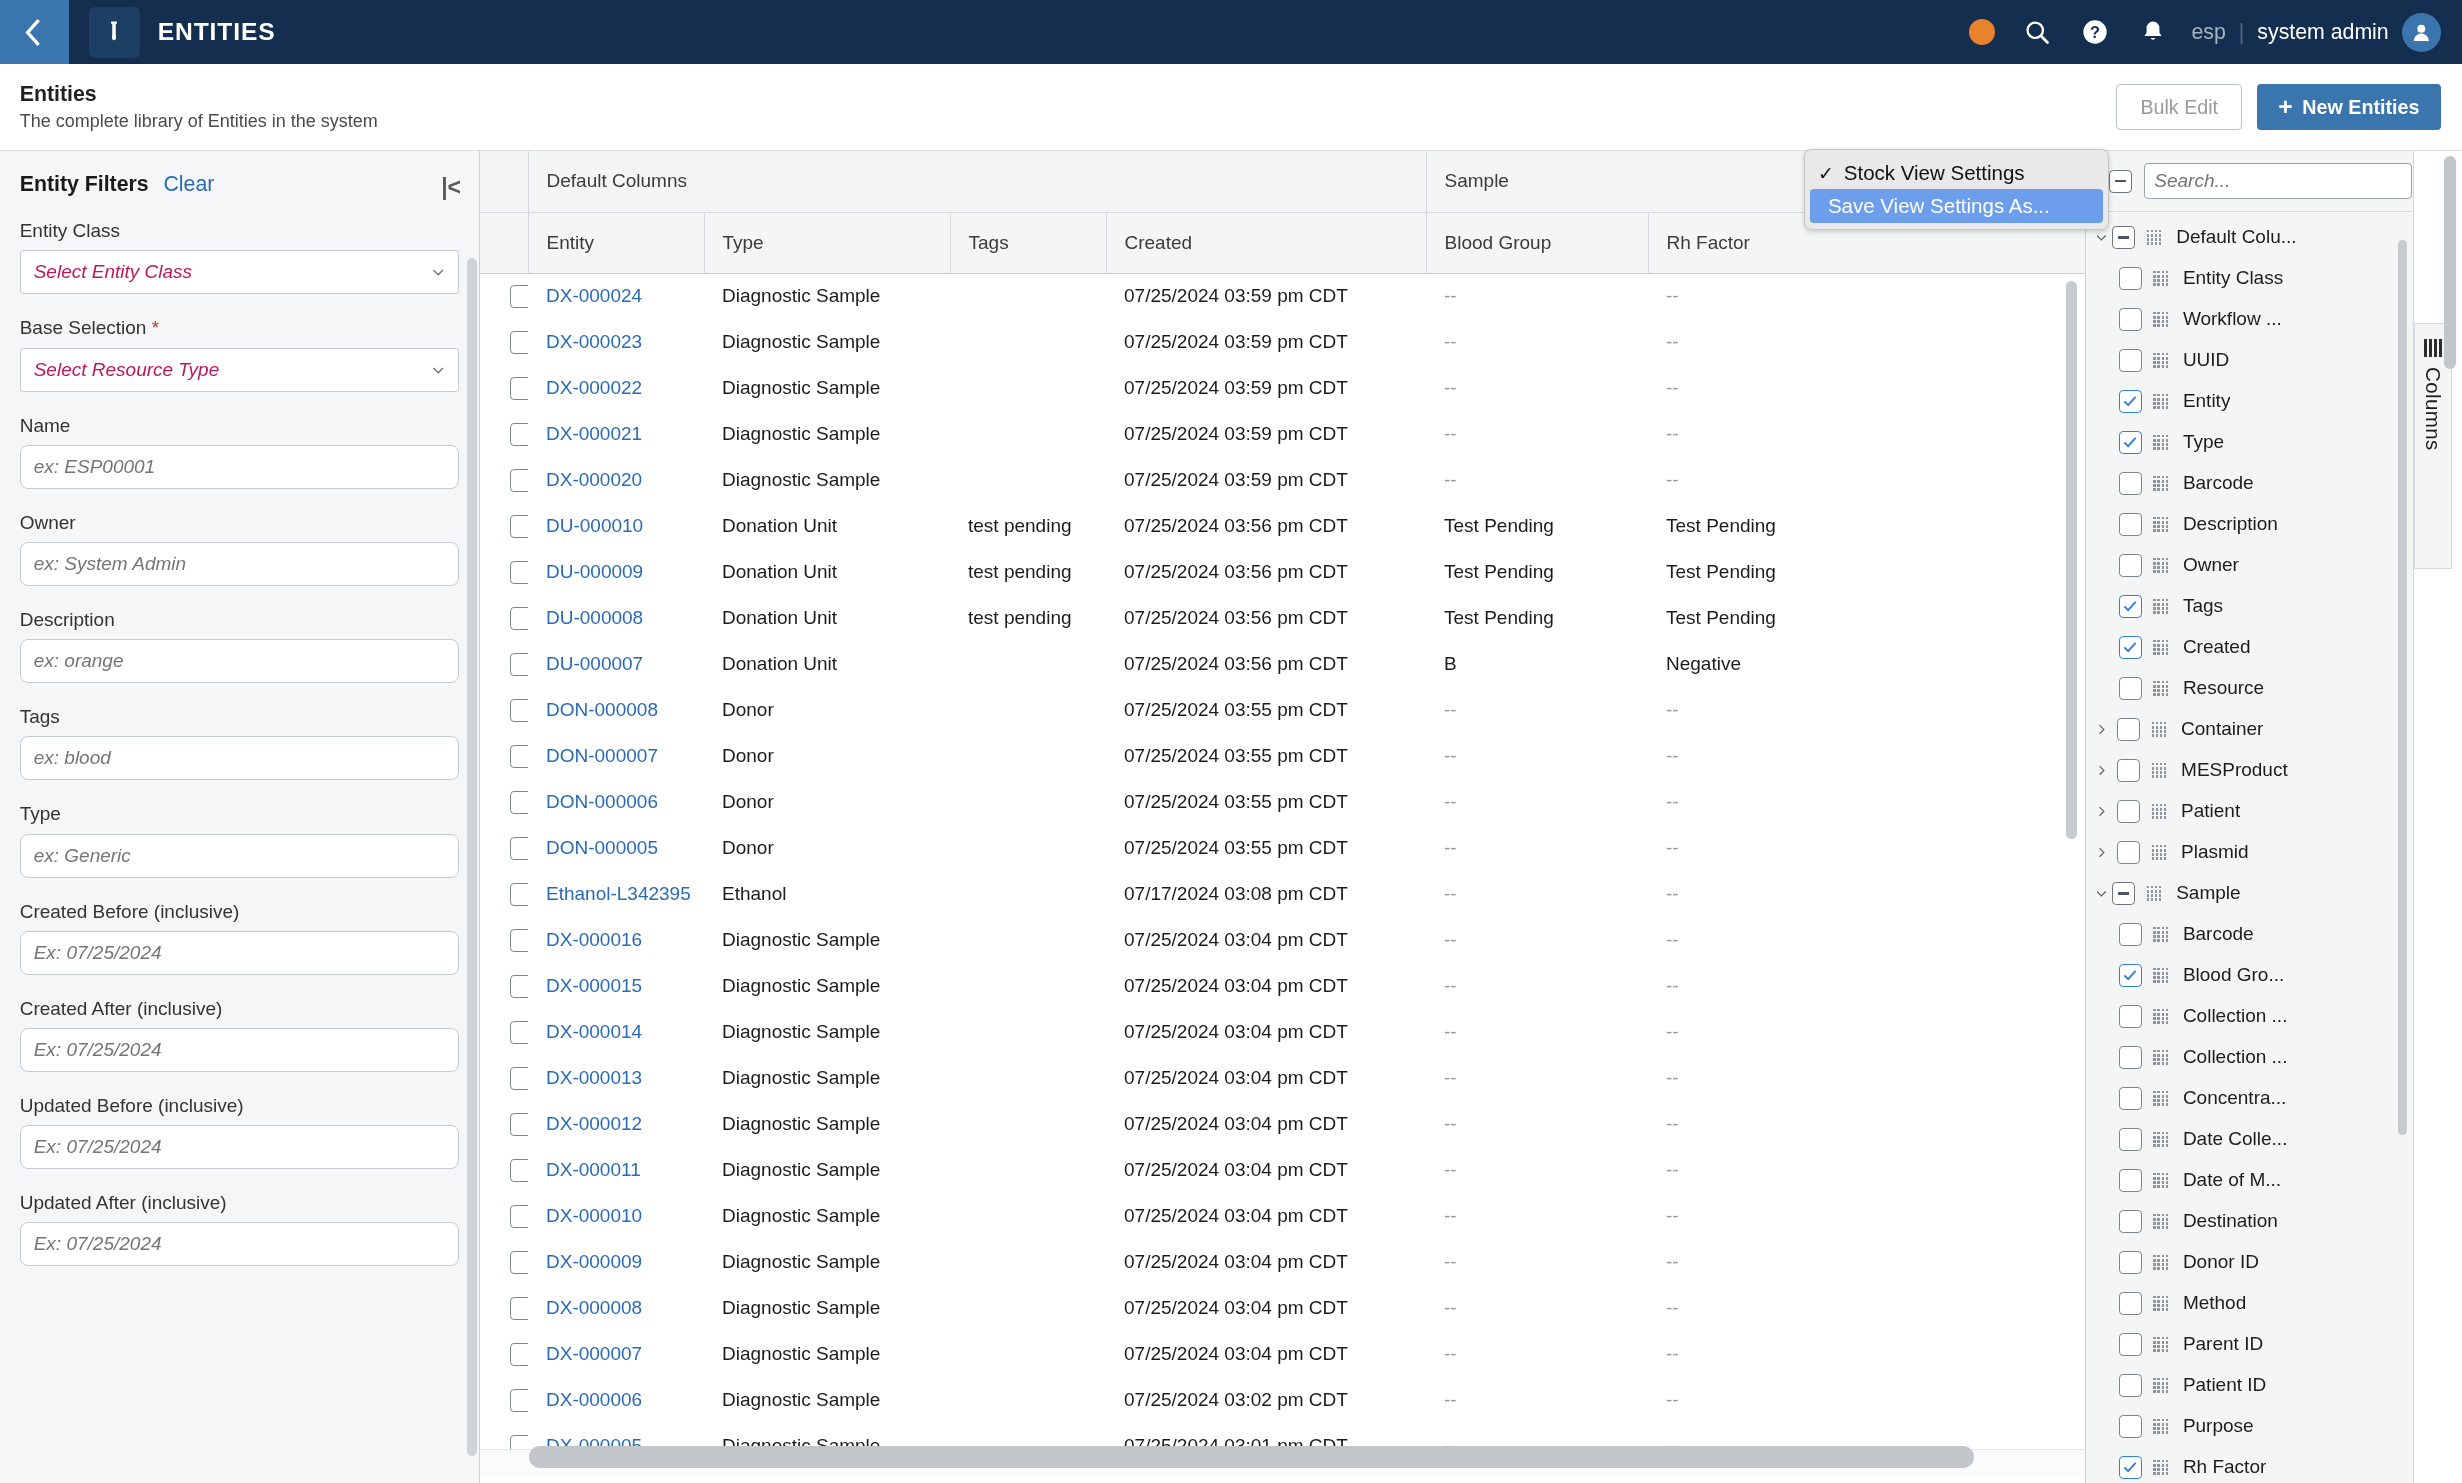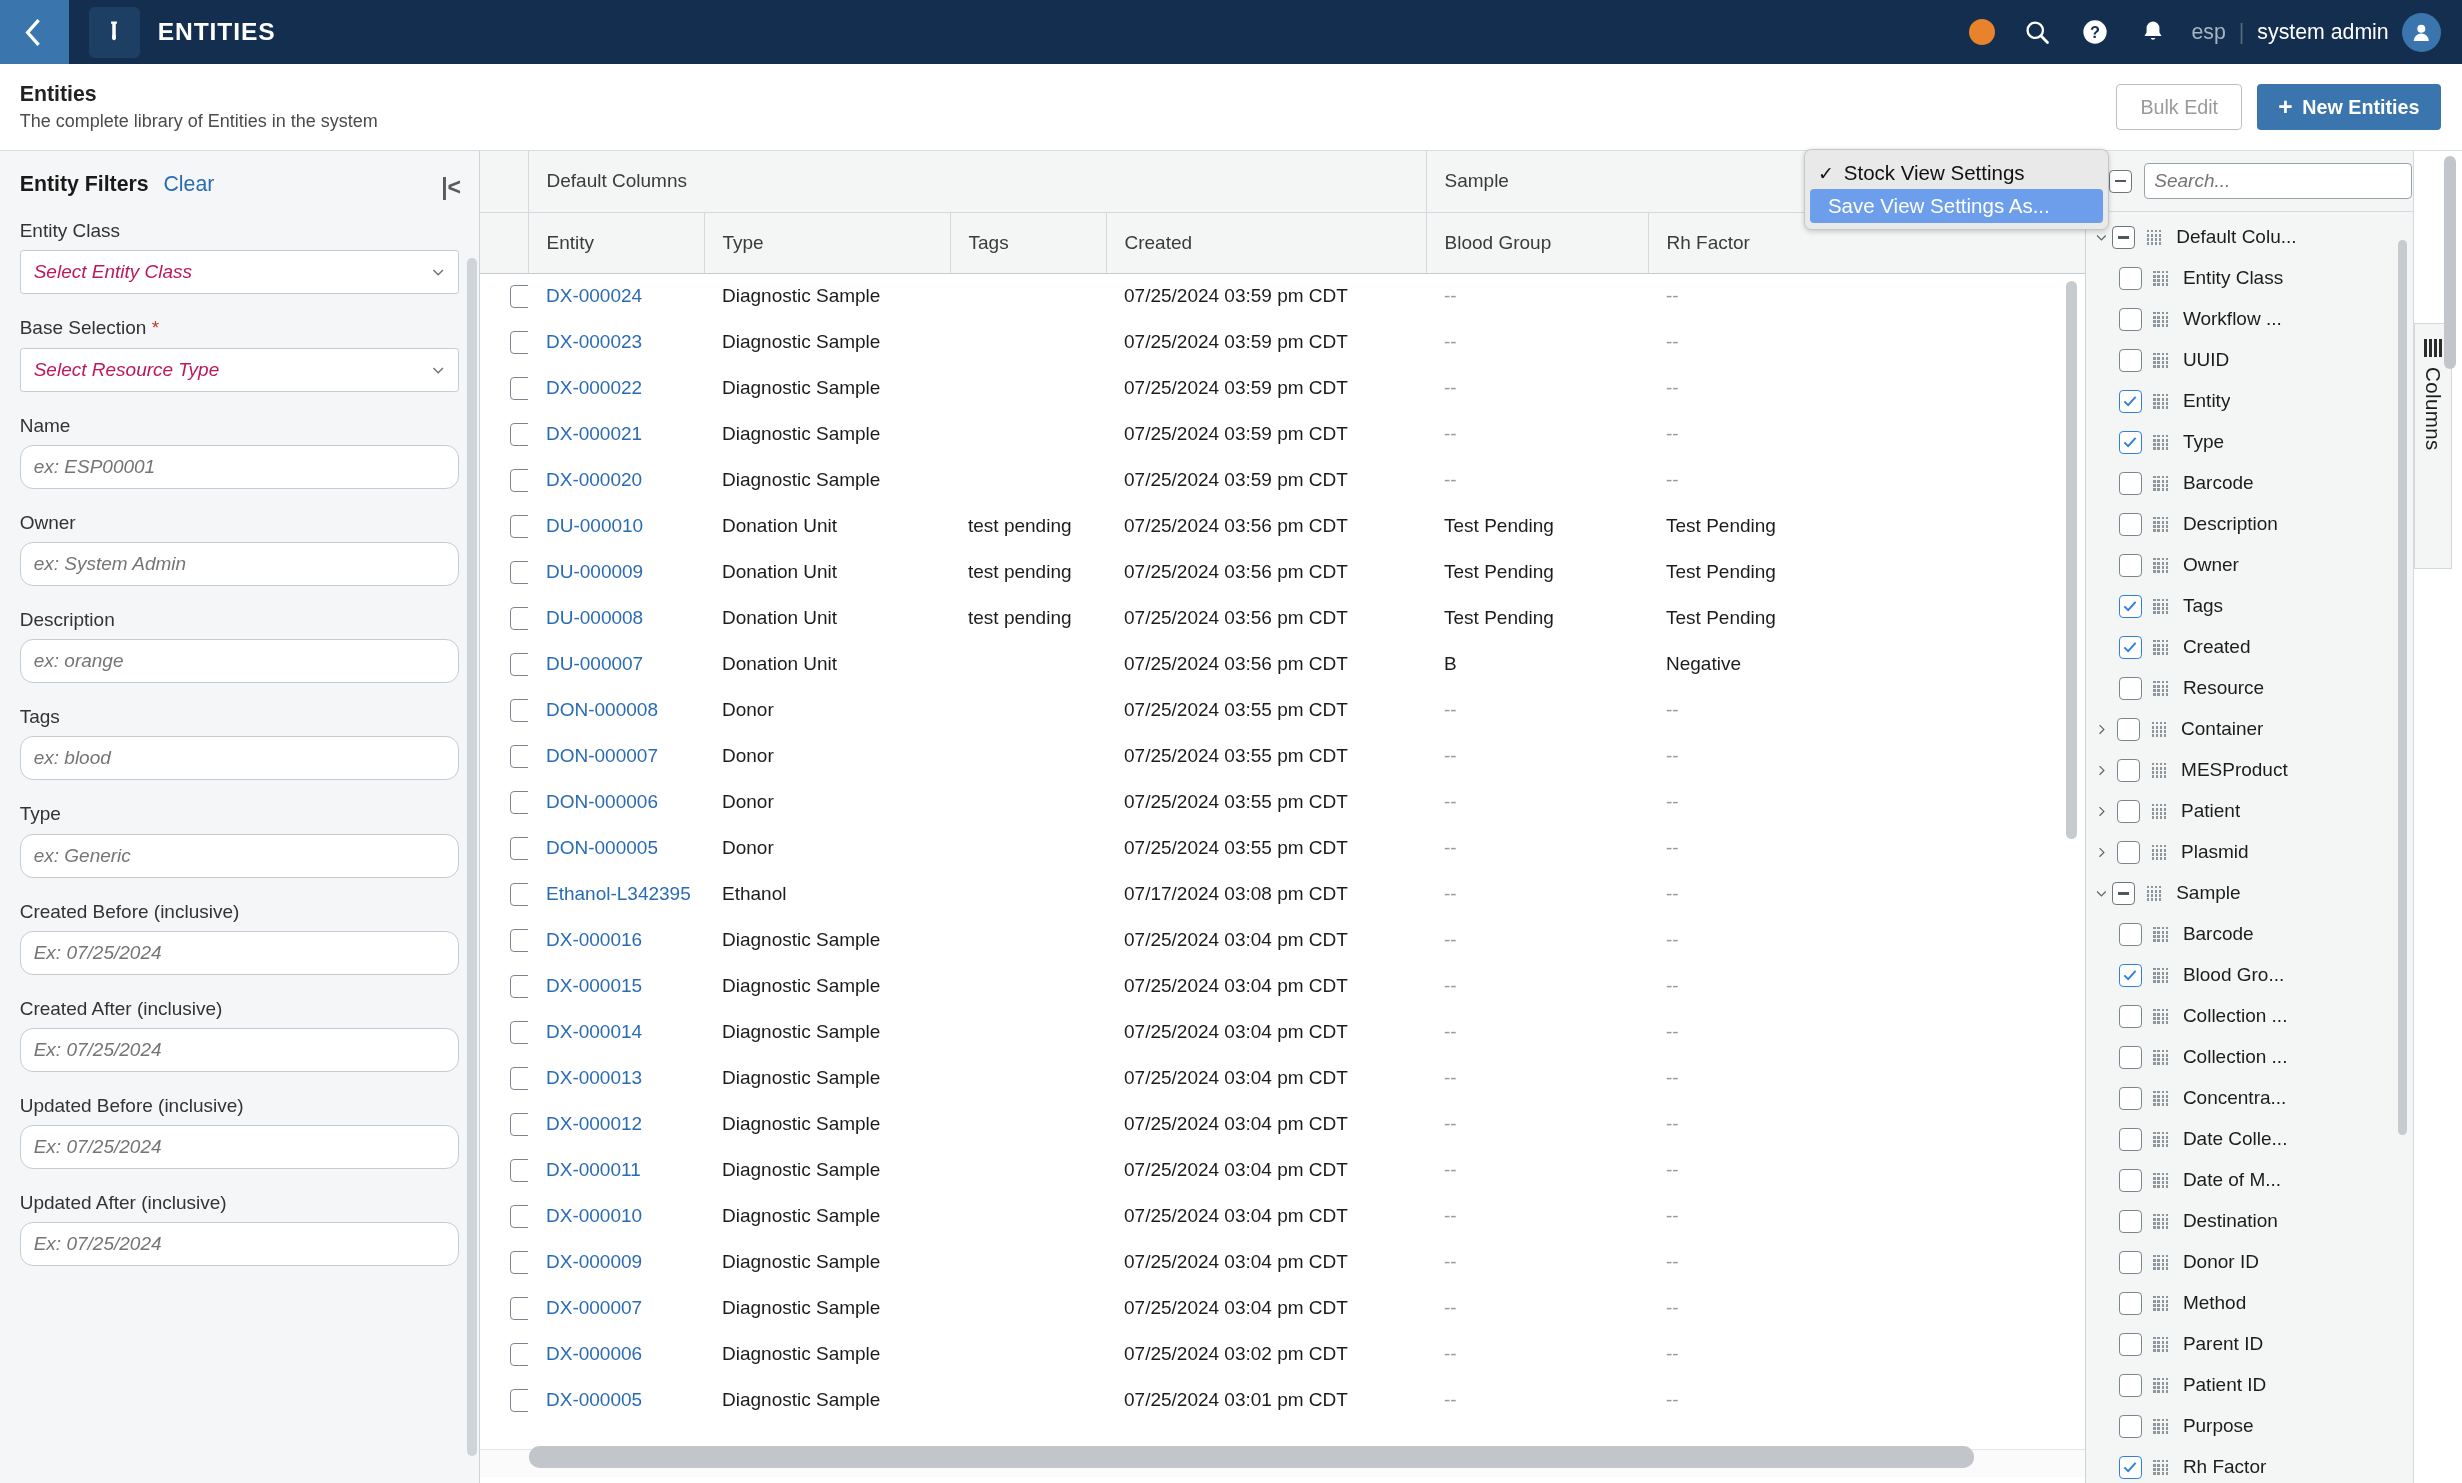--- a/index.html
+++ b/index.html
@@ -108,21 +108,21 @@
   .sb-clear { font-size: 21.3px; color: #2a6bb5; margin-left: 14.8px; cursor: pointer; }
   .sb-collapse {
     position: absolute; right: 18px; top: 23px;
     font-size: 23px; color: #5a5a5a; cursor: pointer; font-weight: 600;
   }
   .field { padding: 0 19.7px; margin-top: 23px; }
   .field-label { font-size: 19px; color: #333; margin-bottom: 8.2px; }
   .req { color: #c0392b; }
   .field-input {
     width: 439px; height: 44px; background: #fff;
-    border: 0.8px solid #c6cbd1; border-radius: 13px;
+    border: 0.8px solid #c6cbd1; border-radius: 8px;
     font-size: 19px; font-style: italic; color: #8a8a8a;
     padding: 0 13px; font-family: inherit;
   }
   .field-select {
     width: 439px; height: 44px; background: #fff;
     border: 0.8px solid #c6cbd1; border-radius: 3.3px;
     font-size: 19px; font-style: italic; color: #be185d;
     padding: 0 13px; display: flex; align-items: center;
     position: relative; cursor: pointer;
   }
@@ -656,20 +656,32 @@
             <td></td>
             <td>07/25/2024 03:04 pm CDT</td>
             <td class="dash">--</td>
             <td class="dash">--</td>
             <td></td>
           </tr>
           <tr>
             <td>
               <div class="rowcb"></div>
             </td>
+            <td class="entity"><a>DX-000008</a></td>
+            <td>Diagnostic Sample</td>
+            <td></td>
+            <td>07/25/2024 03:04 pm CDT</td>
+            <td class="dash">--</td>
+            <td class="dash">--</td>
+            <td></td>
+          </tr>
+          <tr>
+            <td>
+              <div class="rowcb"></div>
+            </td>
             <td class="entity"><a>DX-000007</a></td>
             <td>Diagnostic Sample</td>
             <td></td>
             <td>07/25/2024 03:04 pm CDT</td>
             <td class="dash">--</td>
             <td class="dash">--</td>
             <td></td>
           </tr>
           <tr>
             <td>

